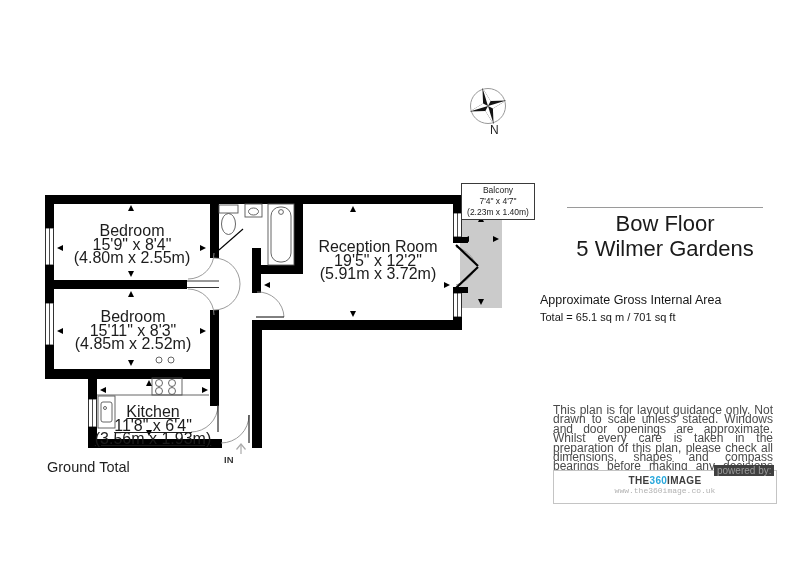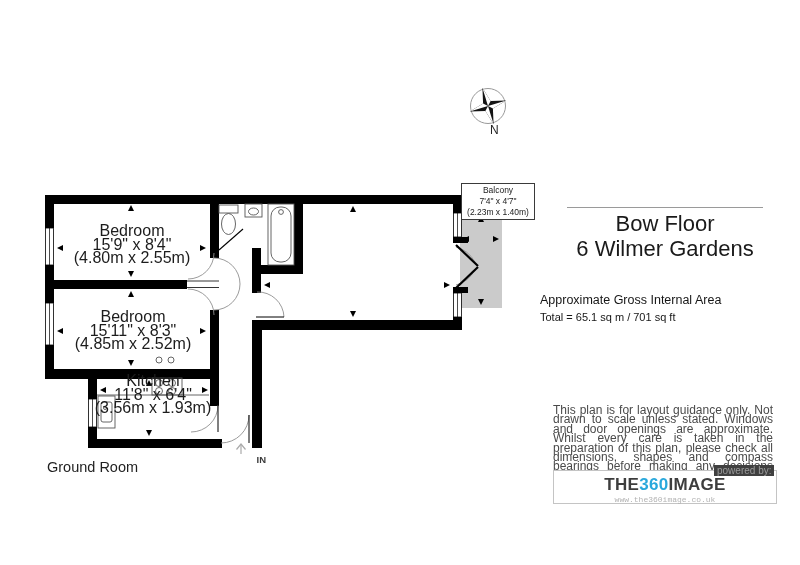--- a/index.html
+++ b/index.html
@@ -4,37 +4,37 @@
 <style>
   html,body{margin:0;padding:0;background:#fff;}
   body{width:800px;height:565px;overflow:hidden;font-family:"Liberation Sans",sans-serif;}
   .page{position:relative;width:800px;height:565px;background:#fff;}
   .plan-svg{position:absolute;left:0;top:0;}
   .room-label{position:absolute;transform:translateX(-50%);text-align:center;
     font-size:16px;line-height:13.5px;color:#1c1c1c;white-space:nowrap;}
   .balcony-box{position:absolute;left:461px;top:171px;width:72px;border:1px solid #3a3a3a;
     background:#fff;text-align:center;font-size:8.5px;line-height:11px;padding:1px 0;color:#1c1c1c;margin-top:12px;}
   .ground{position:absolute;left:47px;top:459px;font-size:14.5px;color:#1f1f1f;}
-  .in-label{position:absolute;left:248px;top:454px;width:18px;text-align:right;
+  .in-label{position:absolute;left:224px;top:454px;width:18px;text-align:left;
     font-size:9.5px;font-weight:bold;color:#3a3a3a;}
   .n-label{position:absolute;left:490px;top:123px;font-size:12px;color:#1f1f1f;}
   .panel-rule{position:absolute;left:567px;top:207px;width:196px;height:1px;background:#9a9a9a;}
   .titles{position:absolute;left:540px;top:211px;width:250px;text-align:center;
     font-size:22px;line-height:25px;color:#1a1a1a;}
   .area-heading{position:absolute;left:540px;top:293px;width:250px;text-align:left;
     font-size:12.5px;color:#161616;}
   .area-total{position:absolute;left:540px;top:311px;width:250px;text-align:left;
     font-size:11px;color:#161616;}
   .disclaimer{position:absolute;left:553px;top:406px;width:220px;font-size:12px;
     line-height:9.4px;text-align:justify;color:#4a4a4a;}
   .logo-box{position:absolute;left:553px;top:470px;width:222px;height:32px;
     border:1px solid #c4c4c4;text-align:center;background:#fff;}
   .powered{position:absolute;left:714px;top:465px;font-size:10px;color:#9a9a9a;
     background:#404040;padding:0 3px;}
-  .logo-line{font-size:17px;font-weight:bold;color:#3d3d3d;letter-spacing:.3px;margin-top:4px;}
+  .logo-line{font-size:10px;font-weight:bold;color:#3d3d3d;letter-spacing:.3px;margin-top:4px;}
   .logo-360{color:#29a8dc;}
   .logo-url{font-size:8px;color:#b3b3b3;font-family:Liberation Mono, monospace;}
 </style>
 </head>
 <body>
 
 <div class="page">
 
   <svg class="plan-svg" width="800" height="565" viewBox="0 0 800 565">
 
@@ -164,41 +164,46 @@
     <div>15'9" x 8'4"</div>
     <div>(4.80m x 2.55m)</div>
   </div>
 
   <div class="room-label" style="left:133px;top:310px;">
     <div>Bedroom</div>
     <div>15'11" x 8'3"</div>
     <div>(4.85m x 2.52m)</div>
   </div>
 
-  <div class="room-label" style="left:153px;top:374px;">
+  <div class="room-label" style="left:153px;top:405px;text-decoration:underline;">
     <div>Kitchen</div>
     <div>11'8" x 6'4"</div>
     <div>(3.56m x 1.93m)</div>
   </div>
 
+  <div class="room-label" style="left:378px;top:240px;">
+    <div>Reception Room</div>
+    <div>19'5" x 12'2"</div>
+    <div>(5.91m x 3.72m)</div>
+  </div>
 
   <div class="balcony-box">
     <div>Balcony</div>
     <div>7'4" x 4'7"</div>
     <div>(2.23m x 1.40m)</div>
   </div>
 
   <div class="in-label">IN</div>
   <div class="n-label">N</div>
-  <div class="ground">Ground Room</div>
+  <div class="ground">Ground Total</div>
 
   <div class="panel-rule"></div>
   <div class="titles">
     <div>Bow Floor</div>
-    <div>6 Wilmer Gardens</div>
+    <div>5 Wilmer Gardens</div>
   </div>
   <div class="area-heading">Approximate Gross Internal Area</div>
   <div class="area-total">Total = 65.1 sq m / 701 sq ft</div>
   <div class="disclaimer">This plan is for layout guidance only. Not drawn to scale unless stated. Windows and door openings are approximate. Whilst every care is taken in the preparation of this plan, please check all dimensions, shapes and compass bearings before making any decisions reliant upon them.</div>
 
   <div class="logo-box">
     <div class="logo-line"><span>THE</span><span class="logo-360">360</span><span>IMAGE</span></div>
     <div class="logo-url">www.the360image.co.uk</div>
   </div>
   <div class="powered">powered by:</div>

